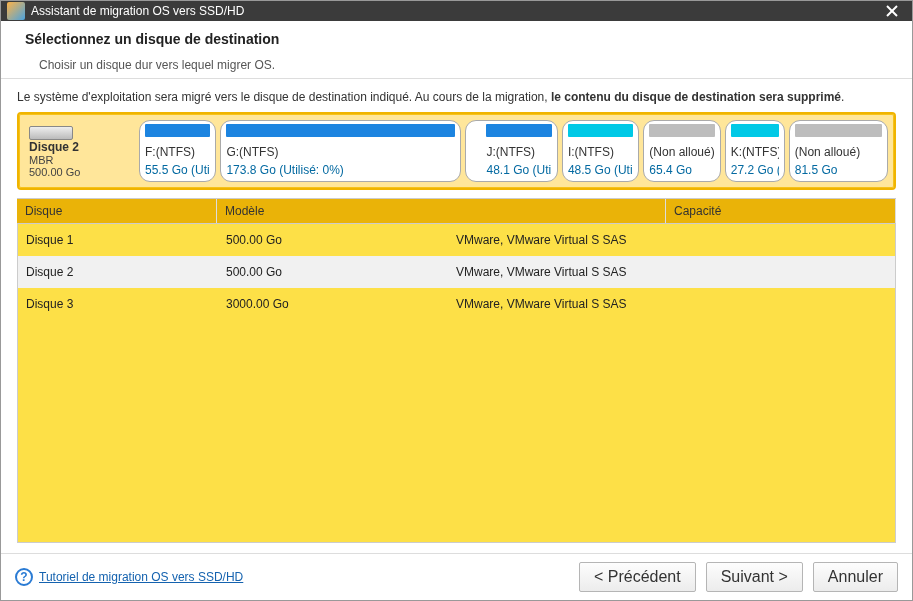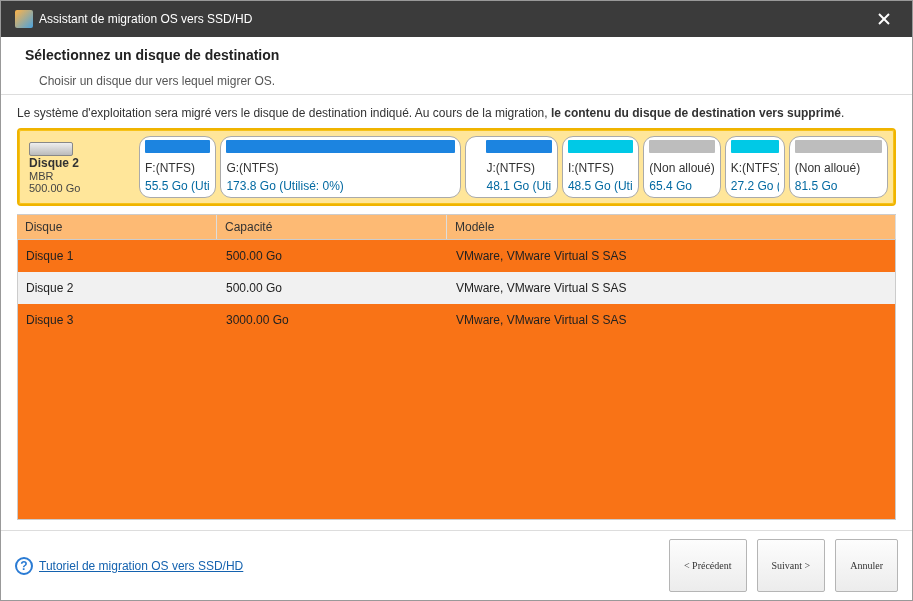--- a/index.html
+++ b/index.html
@@ -1,18 +1,18 @@
 <!DOCTYPE html>
 <html><head>
 <meta charset="utf-8">
 <style>
   * { box-sizing: border-box; }
   html, body { margin: 0; padding: 0; font-family: Arial, Helvetica, sans-serif; font-size: 13px; color: #333; }
   .window { width: 913px; height: 601px; border: 1px solid #999; display: flex; flex-direction: column; background: #fff; }
-  .titlebar { background: #3b3b3b; color: #fff; height: 36px; display: flex; align-items: center; padding: 0 14px; }
+  .titlebar { background: #3b3b3b; color: #fff; height: 20px; display: flex; align-items: center; padding: 0 6px; }
   .titlebar .icon { width: 18px; height: 18px; margin-right: 6px; background: linear-gradient(135deg,#ffb347,#4aa3df); border-radius: 2px; }
   .titlebar .title { flex: 1; font-size: 12px; }
   .titlebar .close { width: 28px; height: 28px; display: flex; align-items: center; justify-content: center; cursor: pointer; }
   .titlebar .close svg { stroke: #fff; }
   .heading { padding: 10px 24px 6px 24px; }
   .heading .h1 { font-weight: bold; font-size: 14px; color: #222; margin-bottom: 11px; }
   .heading .h2 { font-size: 12px; color: #555; padding-left: 14px; }
   .divider { border: none; border-top: 1px solid #ddd; margin: 0; }
   .content { flex: 1; padding: 10px 16px 10px 16px; display: flex; flex-direction: column; overflow: hidden; }
   .info-para { font-size: 12px; color: #333; margin-bottom: 6px; line-height: 1.4; }
@@ -25,36 +25,36 @@
   .disk-icon { width: 44px; height: 14px; margin-top: 2px; background: linear-gradient(#eee,#bbb); border: 1px solid #888; border-radius: 2px; }
   .partitions { flex: 1; display: flex; gap: 4px; overflow: hidden; }
   .part { background: #fff; border: 1px solid #aaa; border-radius: 11px; padding: 3px 5px 4px 5px; min-width: 60px; display: flex; flex-direction: column; justify-content: space-between; overflow: hidden; white-space: nowrap; }
   .part .bar { height: 13px; border-radius: 1px; background: #bdbdbd; margin-bottom: 4px; position: relative; }
   .bar.blue { background: #1c84e0; }
   .bar.cyan { background: #00c9e6; }
   .bar.grey { background: #bdbdbd; }
   .part .plabel { font-size: 12px; color: #333; line-height: 1.2; overflow: hidden; text-overflow: clip; }
   .part .psize { font-size: 12px; color: #0369a1; overflow: hidden; text-overflow: clip; }
   .table { border: 1px solid #ccc; border-top: none; flex: 1; display: flex; flex-direction: column; overflow: hidden; }
-  .thead { display: flex; background: #fdba74; border: 1px solid #ccc; border-left: none; border-right: none; border-top: 1px solid #ccc; align-items: flex-end; }
+  .thead { display: flex; background: #eab308; border: 1px solid #ccc; border-left: none; border-right: none; border-top: 1px solid #ccc; align-items: flex-end; }
   .thead .th { padding: 5px 8px; font-size: 12px; color: #333; border-right: 1px solid #ddd; }
   .col-disk  { width: 200px; }
   .col-cap   { width: 230px; }
   .col-model { flex: 1; }
-  .tbody { flex: 1; overflow: auto; background:#f97316; }
+  .tbody { flex: 1; overflow: auto; background:#fde047; }
   .tr { display: flex; padding: 0; font-size: 12px; color: #222; cursor: pointer; }
   .tr .td { padding: 9px 8px; }
   .tr:nth-child(even){ }
   .tr.selected { background: #f1f1f1; color: #222; }
   .footer { border-top: 1px solid #ddd; padding: 8px 14px; display: flex; align-items: center; gap: 10px; }
   .help { display: flex; align-items: center; gap: 6px; color: #1462af; font-size: 12px; }
   .help a { color: #1462af; text-decoration: underline; cursor: pointer; }
   .help .qmark { width:18px; height:18px; border:2px solid #2a7bd4; color:#2a7bd4; border-radius:50%; display:flex; align-items:center; justify-content:center; font-weight:bold; font-size:12px; }
   .spacer { flex: 1; }
-  .btn { background: linear-gradient(#fdfdfd,#ececec); border: 1px solid #b5b5b5; border-radius: 2px; padding: 20px 14px; font-size: 10px; color: #333; cursor: pointer; font-family: Liberation Serif, serif; }
+  .btn { background: linear-gradient(#fdfdfd,#ececec); border: 1px solid #b5b5b5; border-radius: 2px; padding: 5px 14px; font-size: 16px; color: #333; cursor: pointer; }
 </style>
 </head>
 <body>
 
 <div class="window">
 
   <div class="titlebar">
     <div class="icon"></div>
     <div class="title">Assistant de migration OS vers SSD/HD</div>
     <div class="close">
@@ -68,21 +68,21 @@
   <div class="heading">
     <div class="h1">Sélectionnez un disque de destination</div>
     <div class="h2">Choisir un disque dur vers lequel migrer OS.</div>
   </div>
 
   <hr class="divider">
 
   <div class="content">
 
     <div class="info-para">
-      <span>Le système d'exploitation sera migré vers le disque de destination indiqué. Au cours de la migration, </span><span class="bold">le contenu du disque de destination vers supprimé</span><span>.</span>
+      <span>Le système d'exploitation sera migré vers le disque de destination indiqué. Au cours de la migration, </span><span class="bold">le contenu du disque de destination sera supprimé</span><span>.</span>
     </div>
 
     <div class="disk-panel">
       <div class="disk-summary">
         <div class="disk-icon"></div>
         <div class="name">Disque 2</div>
         <div class="type">MBR</div>
         <div class="size">500.00 Go</div>
       </div>
       <div class="partitions" id="partitions">
@@ -119,22 +119,22 @@
           <div class="part" style="flex: 8 1 0px;">
             <div class="bar grey"></div>
             <div class="plabel">(Non alloué)</div>
             <div class="psize">81.5 Go</div>
           </div>
         </div>
     </div>
 
     <div class="thead">
       <div class="th col-disk">Disque</div>
+      <div class="th col-model">Modèle</div>
       <div class="th col-cap">Capacité</div>
-      <div class="th col-model">Modèle</div>
     </div>
     <div class="table">
       <div class="tbody" id="tbody">
           <div class="tr">
             <div class="td col-disk">Disque 1</div>
             <div class="td col-cap">500.00 Go</div>
             <div class="td col-model">VMware, VMware Virtual S SAS</div>
           </div>
           <div class="tr selected">
             <div class="td col-disk">Disque 2</div>

